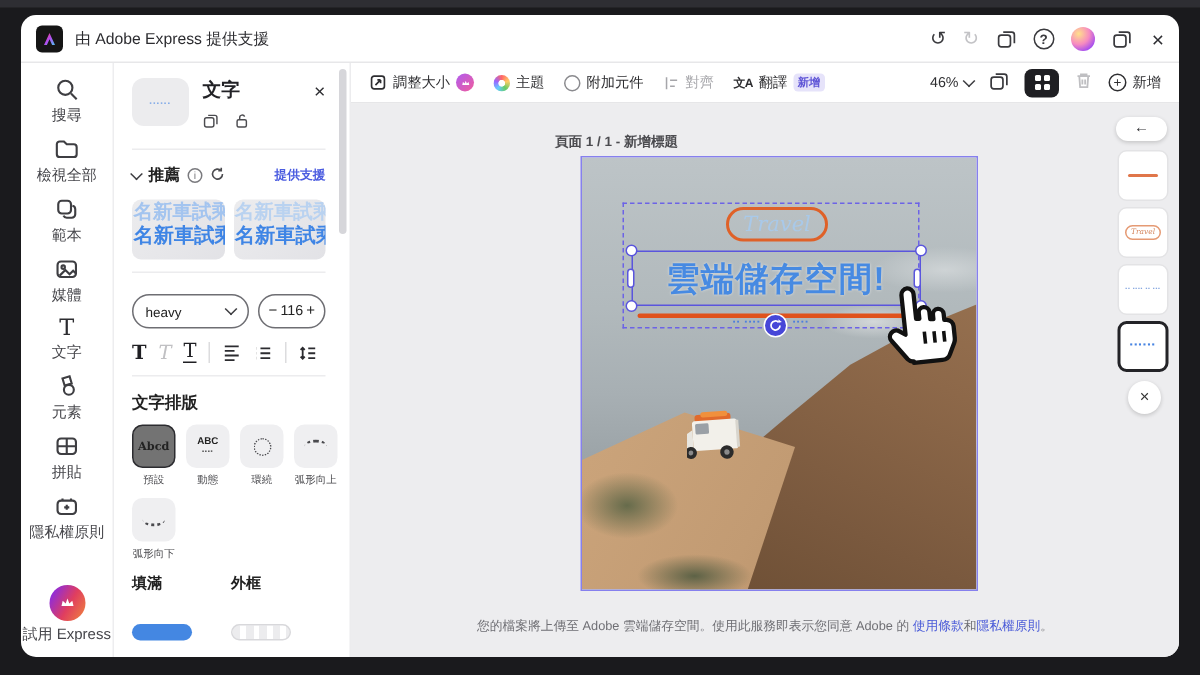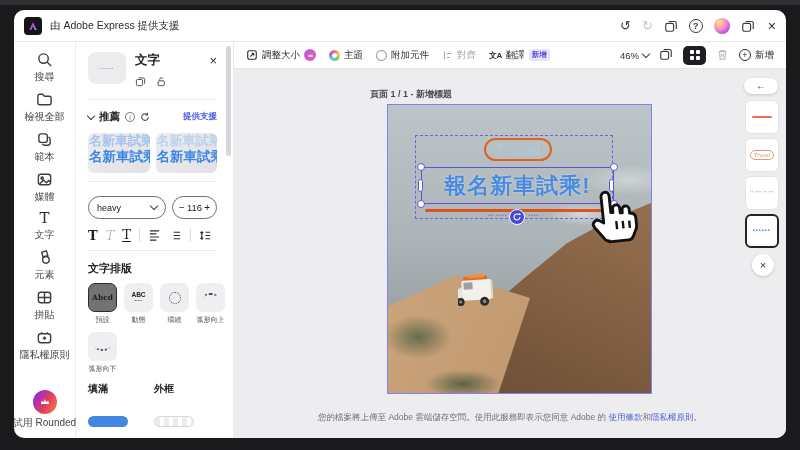--- a/index.html
+++ b/index.html
@@ -288,21 +288,21 @@
               </svg>
             </span>
           <span class="rail-label">隱私權原則</span>
         </div>
         <div class="rail-item premium">
           <span class="prem-circle">
             <svg width="12" height="12" viewBox="0 0 24 24">
                 <path d="M4 16l1.6-7 4 3.6L12 6l2.4 6.6 4-3.6L20 16z" fill="#fff"></path>
               </svg>
           </span>
-          <span class="rail-label">試用 Rounded</span>
+          <span class="rail-label">試用 Express</span>
         </div>
       </div>
 
       <div class="panel">
         <div class="panel-head">
           <div class="ph-thumb">▪▪▪▪▪▪</div>
           <div class="ph-right">
             <div class="ph-titlerow">
               <span class="panel-title">文字</span>
               <span class="panel-close">×</span>
@@ -521,21 +521,21 @@
                 <circle cx="26" cy="30" r="1.8" fill="#8a8a8a"></circle>
               <rect x="33" y="9" width="2" height="18" fill="#d8d5cd"></rect>
             </g>
           </svg>
 
           <div class="dash-box"></div>
           <div class="travel-oval">
             <span class="travel-txt">Travel</span>
           </div>
           <div class="sel-box">
-            <span class="headline">報名新車試乘!</span>
+            <span class="headline">雲端儲存空間!</span>
           </div>
           <span class="h-dot" style="left:29px;top:58px"></span>
           <span class="h-dot" style="left:222px;top:58px"></span>
           <span class="h-dot" style="left:29px;top:95px"></span>
           <span class="h-dot" style="left:222px;top:95px"></span>
           <span class="h-pill" style="left:30px;top:74px"></span>
           <span class="h-pill" style="left:221px;top:74px"></span>
           <div class="underline-bar"></div>
           <div class="subtext">▪▪ ▪▪▪▪ ▪▪ ▪▪▪ ▪▪▪▪</div>
           <div class="rot-handle">

